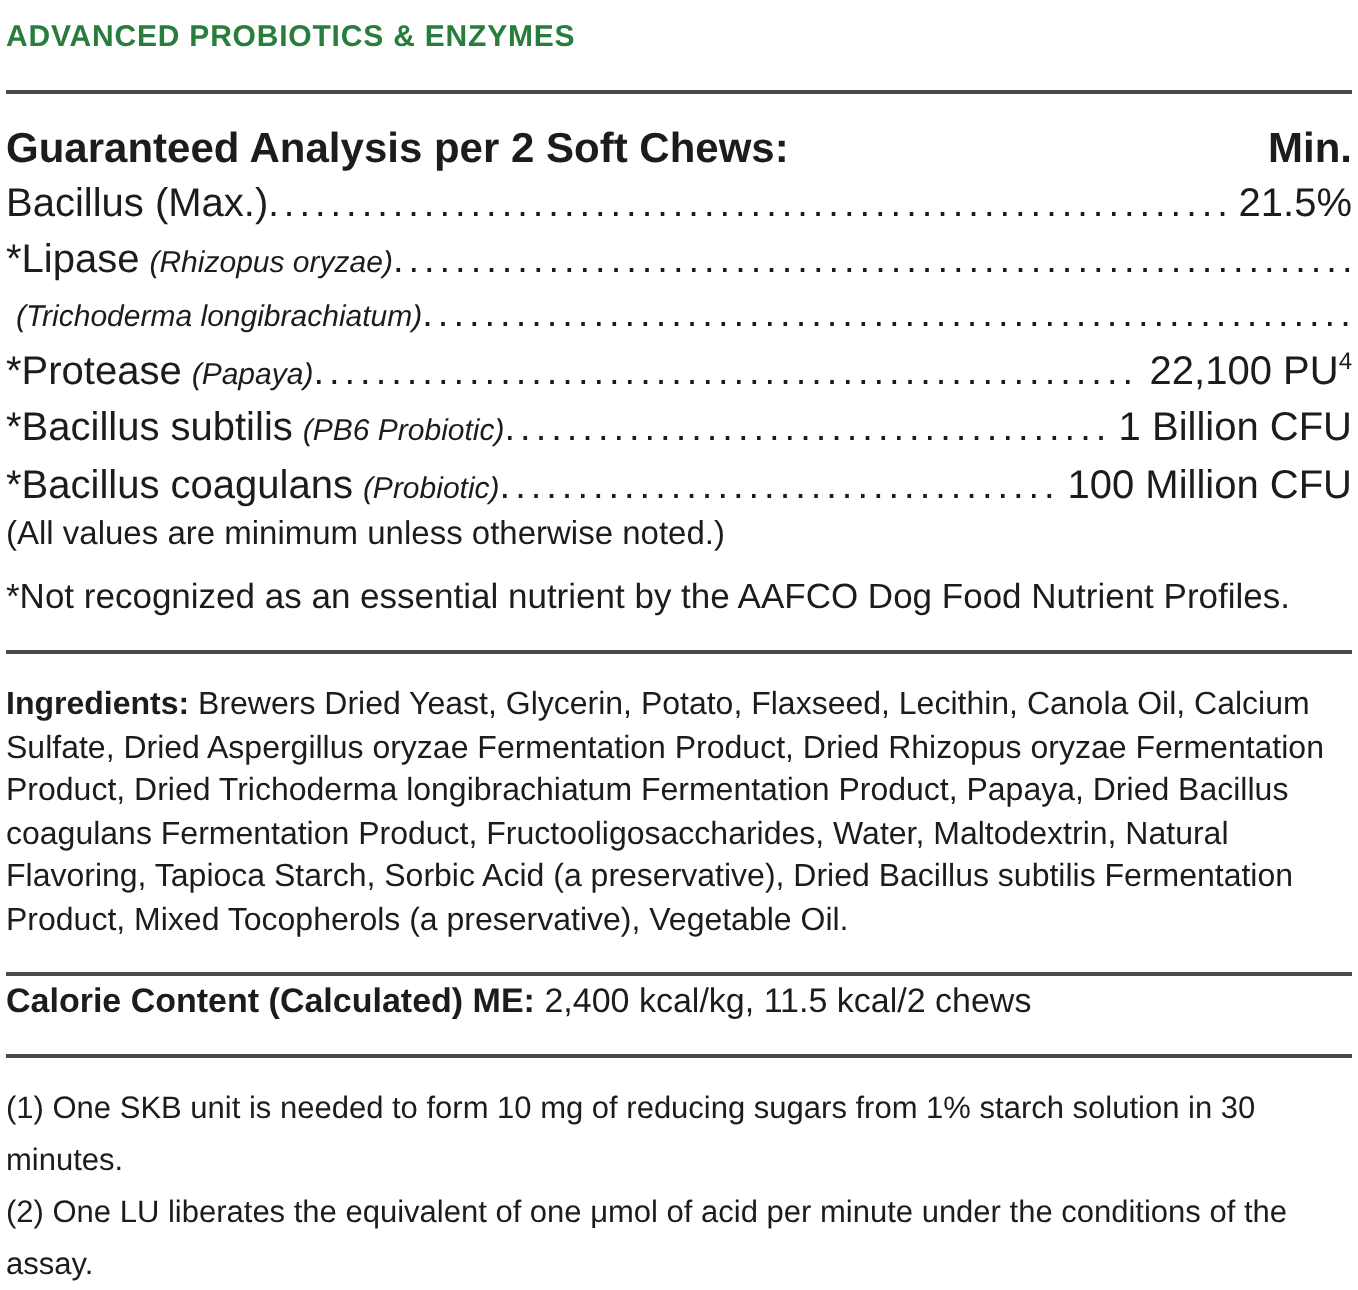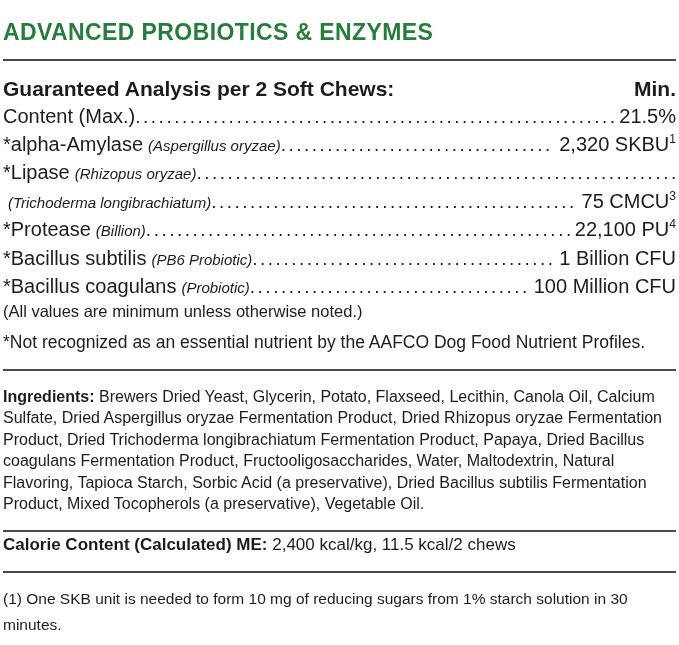--- a/index.html
+++ b/index.html
@@ -6,26 +6,26 @@
   html, body { background: #ffffff; }
   body {
     width: 679px;
     height: 645px;
     font-family: "Liberation Sans", sans-serif;
     color: #1c1c1c;
     padding: 3px 3px 0 3px;
     overflow: hidden;
   }
   .title {
-    font-size: 23px;
+    font-size: 15px;
     font-weight: bold;
     letter-spacing: 0.4px;
     color: #287d3c;
     line-height: 27px;
-    margin-top: 16px;
+    margin-top: 2px;
   }
   .rule {
     border: 0;
     border-top: 2px solid #4a4a4a;
   }
   .rule-1 { margin-top: 13px; }
   .rule-2 { margin-top: 16px; }
   .rule-3 { margin-top: 15px; }
   .rule-4 { margin-top: 16px; }
 
@@ -98,44 +98,37 @@
 
 <hr class="rule rule-1">
 
 <div class="ga-header">
   <span>Guaranteed Analysis per 2 Soft Chews:</span>
   <span>Min.</span>
 </div>
 
 <div class="ga-rows">
   <div class="ga-row">
-    <span class="ga-name">Content (Max.)</span>
+    <span class="ga-name">Bacillus (Max.)</span>
     <span class="ga-species"></span>
     <span class="ga-dots"></span>
     <span class="ga-value"><span>21.5%</span><sup></sup></span>
-  </div>
-  <div class="ga-row">
-    <span class="ga-name">*alpha-Amylase</span>
-    <span class="ga-species">(Aspergillus oryzae)</span>
-    <span class="ga-dots"></span>
-    <span class="ga-value"><span>2,320 SKBU</span><sup>1</sup></span>
   </div>
   <div class="ga-row">
     <span class="ga-name">*Lipase</span>
     <span class="ga-species">(Rhizopus oryzae)</span>
     <span class="ga-dots"></span>
   </div>
   <div class="ga-row">
     <span class="ga-species">(Trichoderma longibrachiatum)</span>
     <span class="ga-dots"></span>
-    <span class="ga-value"><span>75 CMCU</span><sup>3</sup></span>
   </div>
   <div class="ga-row">
     <span class="ga-name">*Protease</span>
-    <span class="ga-species">(Billion)</span>
+    <span class="ga-species">(Papaya)</span>
     <span class="ga-dots"></span>
     <span class="ga-value"><span>22,100 PU</span><sup>4</sup></span>
   </div>
   <div class="ga-row">
     <span class="ga-name">*Bacillus subtilis</span>
     <span class="ga-species">(PB6 Probiotic)</span>
     <span class="ga-dots"></span>
     <span class="ga-value"><span>1 Billion CFU</span><sup></sup></span>
   </div>
   <div class="ga-row">

